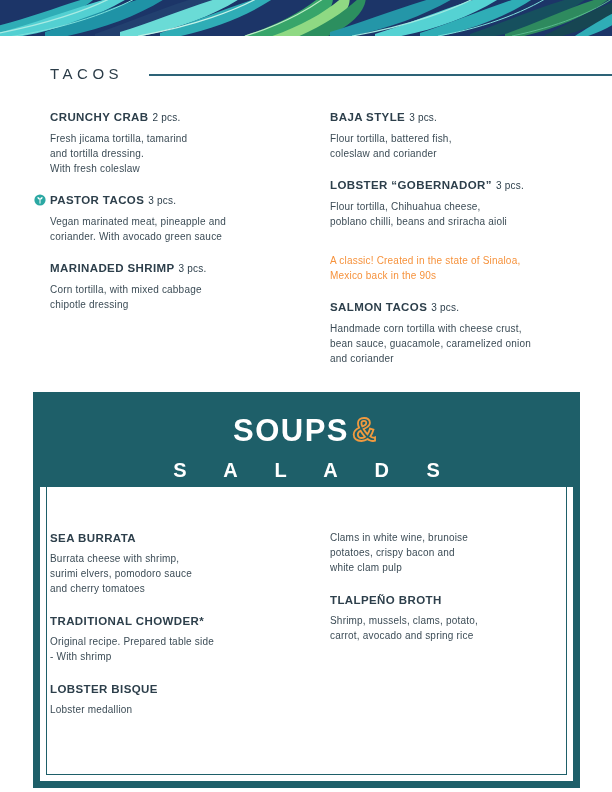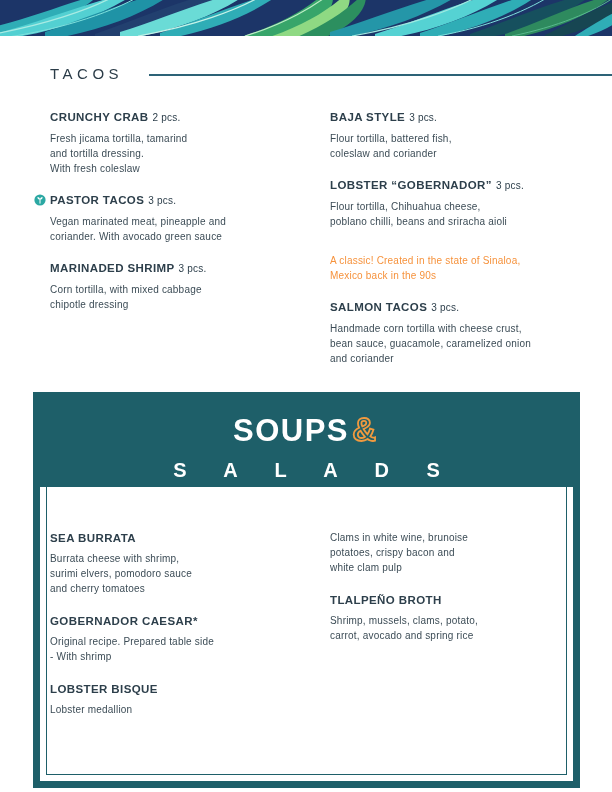--- a/index.html
+++ b/index.html
@@ -194,21 +194,21 @@
         <div>
           <div class="item">
             <div class="item-head">SEA BURRATA</div>
             <div class="desc">
                 <div>Burrata cheese with shrimp,</div>
                 <div>surimi elvers, pomodoro sauce</div>
                 <div>and cherry tomatoes</div>
               </div>
           </div>
           <div class="item">
-            <div class="item-head">GOBERNADOR CAESAR*</div>
+            <div class="item-head">TRADITIONAL CHOWDER*</div>
             <div class="desc">
                 <div>Original recipe. Prepared table side</div>
                 <div>- With shrimp</div>
               </div>
           </div>
           <div class="item">
             <div class="item-head">LOBSTER BISQUE</div>
             <div class="desc">
                 <div>Lobster medallion</div>
               </div>

